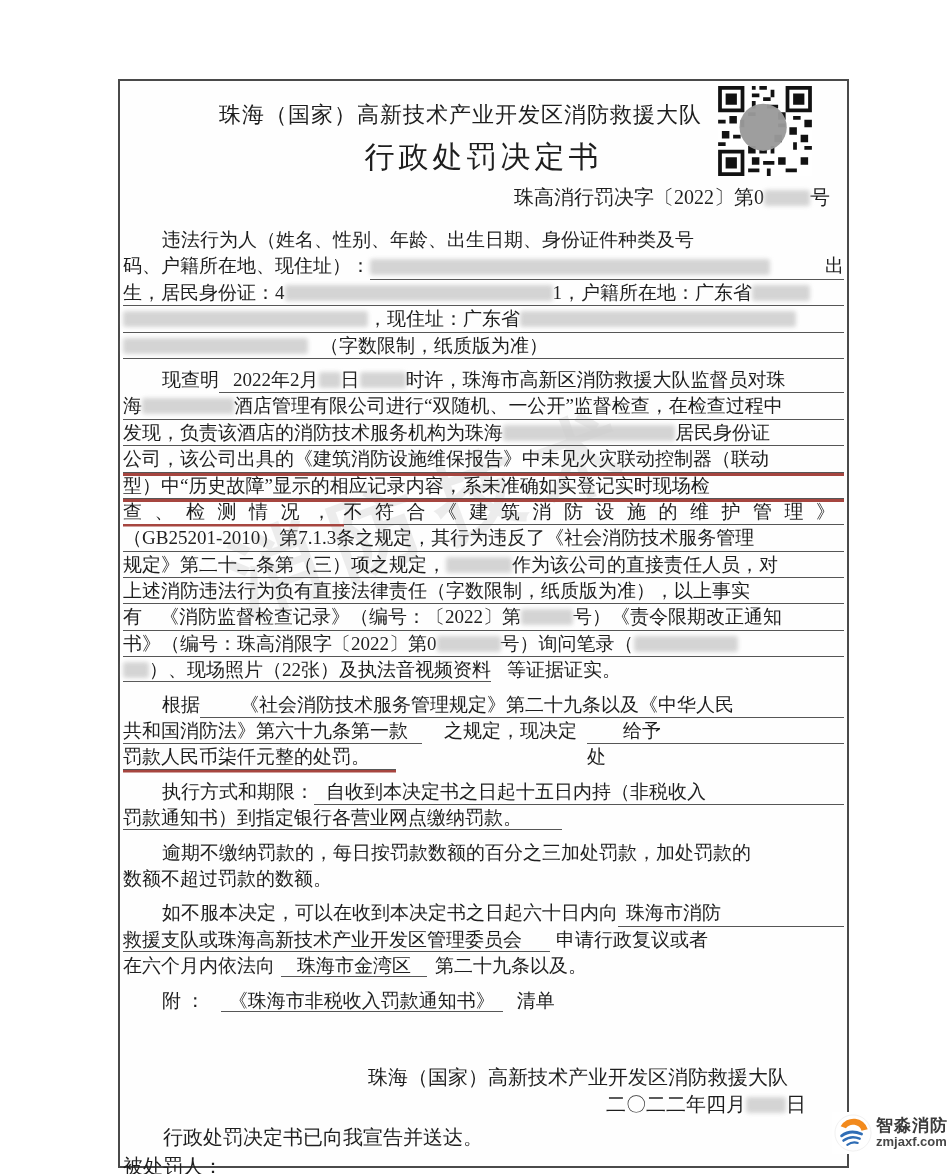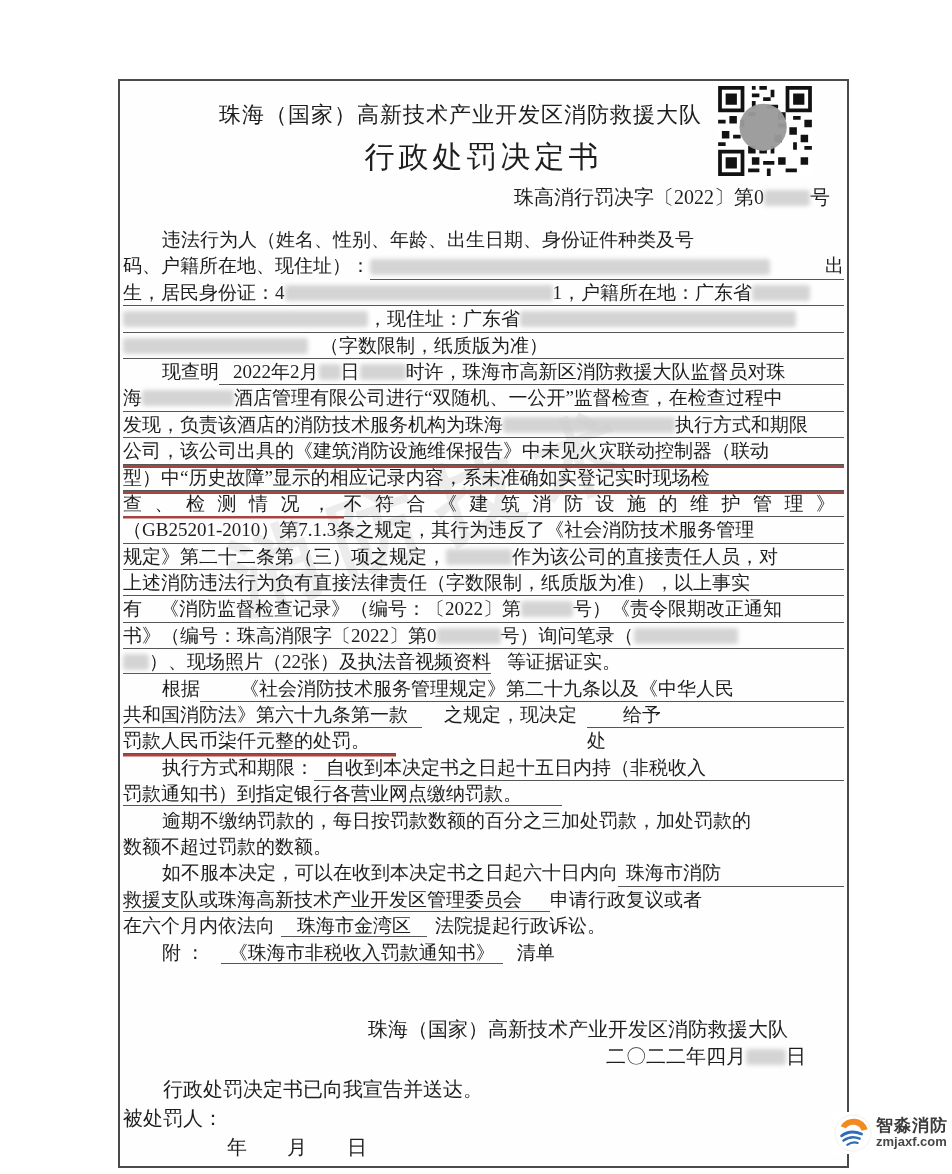--- a/index.html
+++ b/index.html
@@ -16,21 +16,21 @@
   .inner { position:relative; padding:0 3px; height:100%; box-sizing:border-box; }
 
   .header-agency { margin-top:20px; text-align:center; font-size:22px; letter-spacing:1px; padding-right:46px; height:28px; line-height:28px; }
   .doc-title { margin-top:6px; text-align:center; font-size:30px; font-weight:normal; letter-spacing:4px; height:44px; line-height:44px; }
   .doc-number { margin-top:4px; text-align:right; font-size:20px; padding-right:14px; height:28px; line-height:28px; }
 
   .docbody { margin-top:16px; font-size:19px; }
   .line { height:26.4px; line-height:26.4px; white-space:nowrap; box-sizing:border-box; position:relative; }
   .flex { display:flex; align-items:stretch; }
   .flex > span { flex:0 0 auto; }
-  .ind { padding-left:39px; }
+  .ind { padding-left:39px;margin-top:8px; }
   .lu { border-bottom:1.6px solid #565656; }
   .ufill { flex:1 1 auto !important; border-bottom:1.6px solid #565656; }
   .between { display:flex; justify-content:space-between; }
   .innerflex { display:flex;flex-direction:column; }
   .u { border-bottom:1.6px solid #565656; padding-bottom:1px; }
   .redline { box-shadow:0 3px 0 0 #a6453f; }
   .redu { padding-bottom:2px; box-shadow:0 2.5px 0 0 #a6453f; }
   .spread { letter-spacing:12.5px; }
   .redact {
     display:inline-block; height:16px; background:#cdcdcd; border-radius:3px;
@@ -149,21 +149,21 @@
         <div class="line flex ind">
           <span>现查明</span>
           <span class="ufill" style="padding-left:14px">
             <span>2022年2月</span><span class="redact" style="width:22px"></span><span>日</span><span class="redact" style="width:46px"></span><span>时许，珠海市高新区消防救援大队监督员对珠</span>
           </span>
         </div>
         <div class="line lu">
           <span>海</span><span class="redact" style="width:92px"></span><span>酒店管理有限公司进行“双随机、一公开”监督检查，在检查过程中</span>
         </div>
         <div class="line lu">
-          <span>发现，负责该酒店的消防技术服务机构为珠海</span><span class="redact" style="width:172px"></span><span>执行方式和期限</span>
+          <span>发现，负责该酒店的消防技术服务机构为珠海</span><span class="redact" style="width:172px"></span><span>居民身份证</span>
         </div>
         <div class="line lu redline">公司，该公司出具的《建筑消防设施维保报告》中未见火灾联动控制器（联动</div>
         <div class="line lu redline">型）中“历史故障”显示的相应记录内容，系未准确如实登记实时现场检</div>
         <div class="line lu spread">
           <span class="redu">查、检测情况，</span><span>不符合《建筑消防设施的维护管理》</span>
         </div>
         <div class="line lu">（GB25201-2010）第7.1.3条之规定，其行为违反了《社会消防技术服务管理</div>
         <div class="line lu">
           <span>规定》第二十二条第（三）项之规定，</span><span class="redact" style="width:66px"></span><span>作为该公司的直接责任人员，对</span>
         </div>
@@ -210,24 +210,24 @@
         <div class="line ind">逾期不缴纳罚款的，每日按罚款数额的百分之三加处罚款，加处罚款的</div>
         <div class="line">数额不超过罚款的数额。</div>
 
         <div class="line flex ind">
           <span>如不服本决定，可以在收到本决定书之日起六十日内向</span>
           <span class="ufill" style="padding-left:8px">
             <span>珠海市消防</span>
           </span>
         </div>
         <div class="line">
-          <span class="u" style="padding-right:28px">救援支队或珠海高新技术产业开发区管理委员会</span><span style="">申请行政复议或者</span>
-        </div>
-        <div class="line">
-          <span>在六个月内依法向</span><span class="u" style="padding:0 16px;margin-left:6px">珠海市金湾区</span><span style="margin-left:8px">法院提起行政诉讼。</span>
+          <span class="u" style="padding-right:28px">救援支队或珠海高新技术产业开发区管理委员会</span><span style="margin-left:6px">申请行政复议或者</span>
+        </div>
+        <div class="line">
+          <span>在六个月内依法向</span><span class="u" style="padding:0 16px;margin-left:6px">珠海市金湾区</span><span style="margin-left:8px">第二十九条以及。</span>
         </div>
 
         <div class="line ind">
           <span>附 ：</span><span class="u" style="margin-left:16px;padding:0 8px">《珠海市非税收入罚款通知书》</span><span style="margin-left:14px">清单</span>
         </div>
       </div>
 
       <div class="sig1">珠海（国家）高新技术产业开发区消防救援大队</div>
       <div class="sig2">
         <span>二〇二二年四月</span><span class="redact" style="width:40px"></span><span>日</span>

